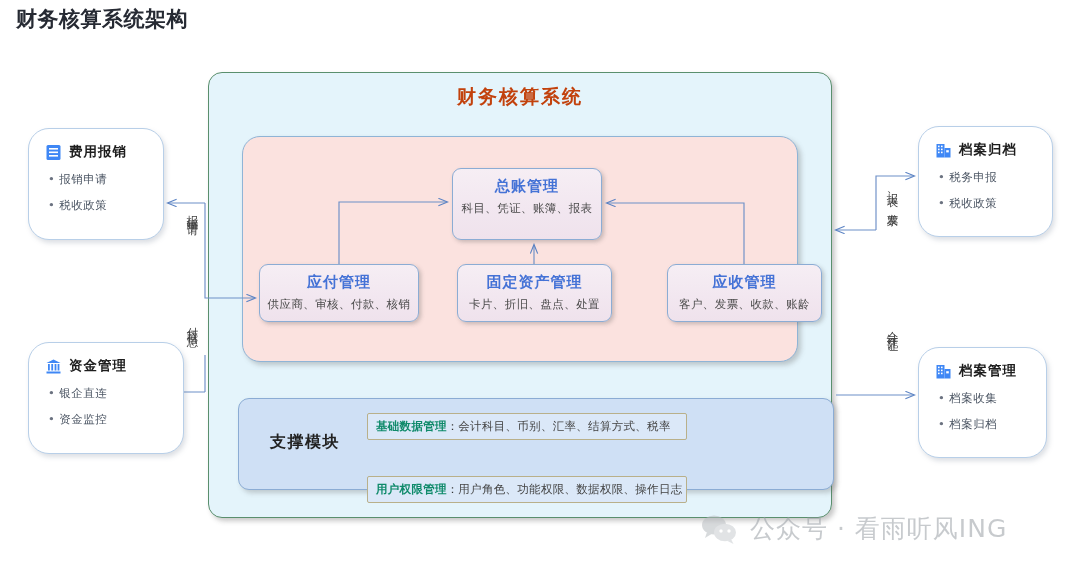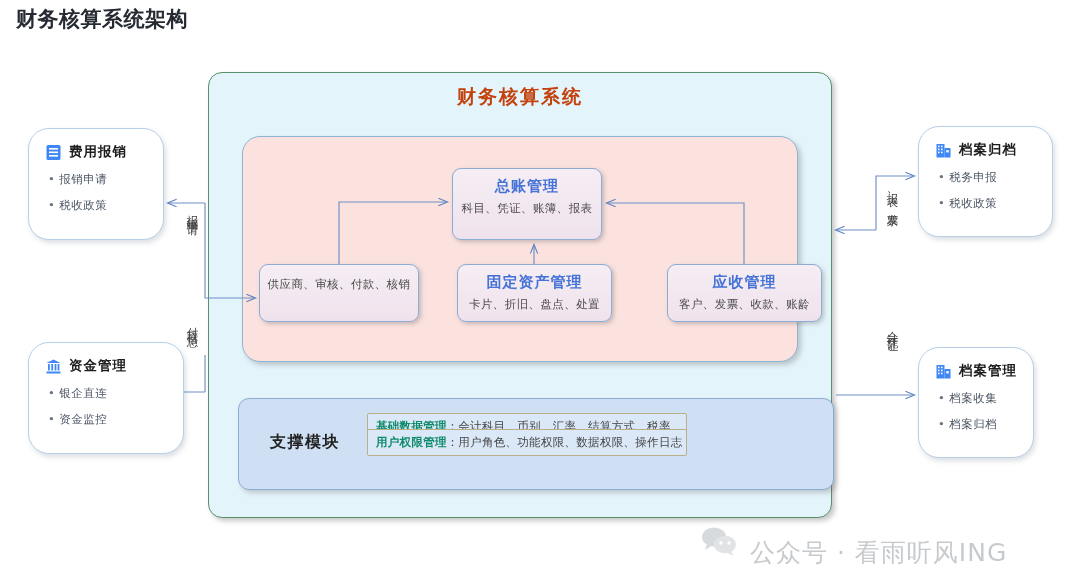--- a/index.html
+++ b/index.html
@@ -96,21 +96,21 @@
     background:#dbe8f8;
     border:1px solid #b9b08a;
     border-radius:2px;
     display:flex; align-items:center;
     padding-left:8px;
     font-size:11.5px;
     font-family:"DejaVu Serif","Liberation Serif",serif;
     white-space:nowrap;
   }
   #support-row-0 { top:413px; }
-  #support-row-1 { top:429px; }
+  #support-row-1 { top:476px; }
   .support-key { color:#0f8a6a; font-weight:bold; letter-spacing:0.3px; }
   .support-colon { color:#333; }
   .support-val { color:#444; letter-spacing:0.3px; }
 
   
   .card {
     position:absolute;
     background:#ffffff;
     border:1.3px solid #b8cfe8;
     border-radius:21px;
@@ -129,21 +129,21 @@
     letter-spacing:0.5px;
     margin-top:11px;
     padding-left:3px;
   }
   .card-item:first-of-type { margin-top:14px; }
   .bullet { color:#6b7280; margin-right:4px; }
 
   #card-expense { left:28px;  top:128px; width:136px; height:112px; }
   #card-fund    { left:28px;  top:342px; width:156px; height:112px; }
   #card-tax     { left:918px; top:126px; width:135px; height:111px; }
-  #card-archive { left:918px; top:347px; width:116px; height:111px; }
+  #card-archive { left:918px; top:347px; width:129px; height:111px; }
 
   
   .ic { width:17px; height:17px; flex:0 0 17px; position:relative; }
   .ic svg { display:block; }
 
   
   .vlabel {
     position:absolute;
     writing-mode:vertical-rl;
     text-orientation:upright;
@@ -163,21 +163,20 @@
   
   #watermark {
     position:absolute; left:700px; top:512px;
     display:flex; align-items:center; gap:12px;
     opacity:0.55;
   }
   #watermark-text {
     font-size:25px; color:#9aa0a6;
     font-family:"DejaVu Sans","Liberation Sans",sans-serif;
     letter-spacing:1px;
-    margin-top:24px;
   }
 </style>
 </head>
 <body>
 
 <div id="page-title">财务核算系统架构</div>
 
 <div class="panel" id="system-container"></div>
 <div id="system-title">财务核算系统</div>
 
@@ -213,20 +212,21 @@
     <path d="M205,392 L205,355"></path>
   </g>
 </svg>
 
 <div class="mod" id="mod-gl">
   <div class="mod-title">总账管理</div>
   <div class="mod-sub">科目、凭证、账簿、报表</div>
 </div>
 
 <div class="mod" id="mod-ap">
+  <div class="mod-title">应付管理</div>
   <div class="mod-sub">供应商、审核、付款、核销</div>
 </div>
 
 <div class="mod" id="mod-fa">
   <div class="mod-title">固定资产管理</div>
   <div class="mod-sub">卡片、折旧、盘点、处置</div>
 </div>
 
 <div class="mod" id="mod-ar">
   <div class="mod-title">应收管理</div>

